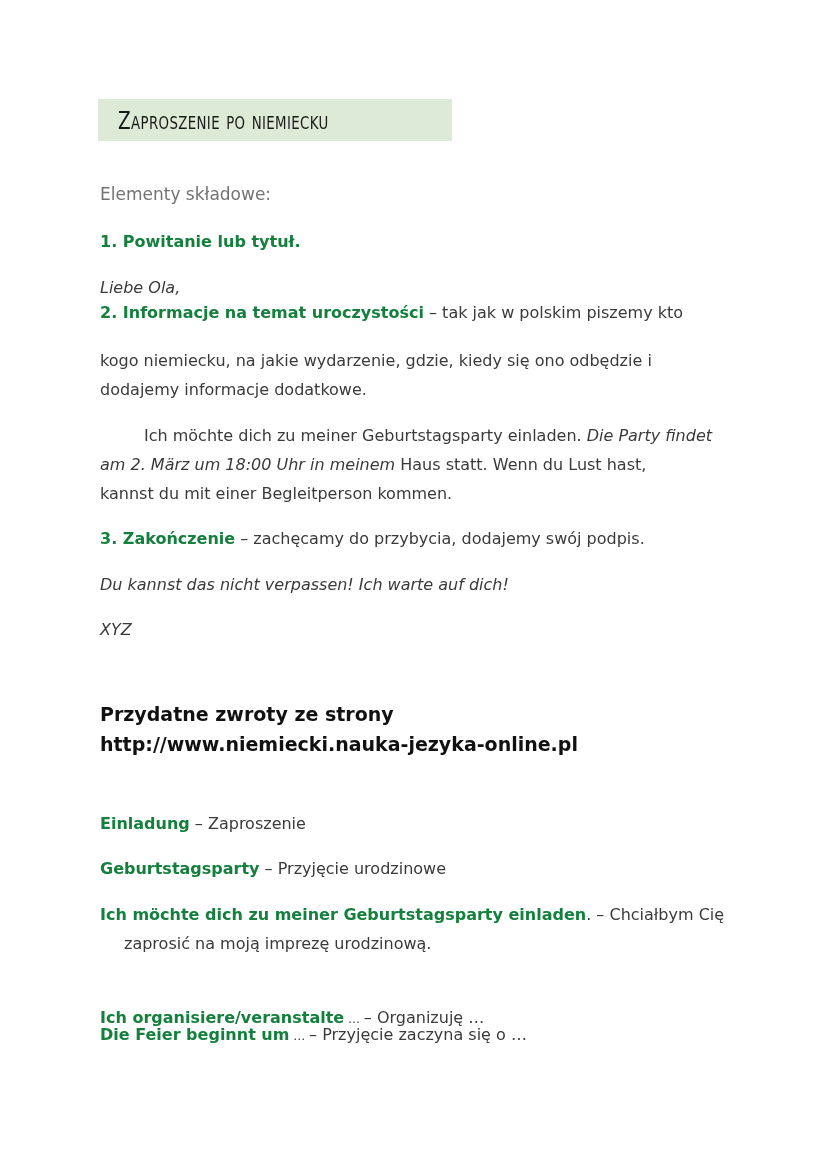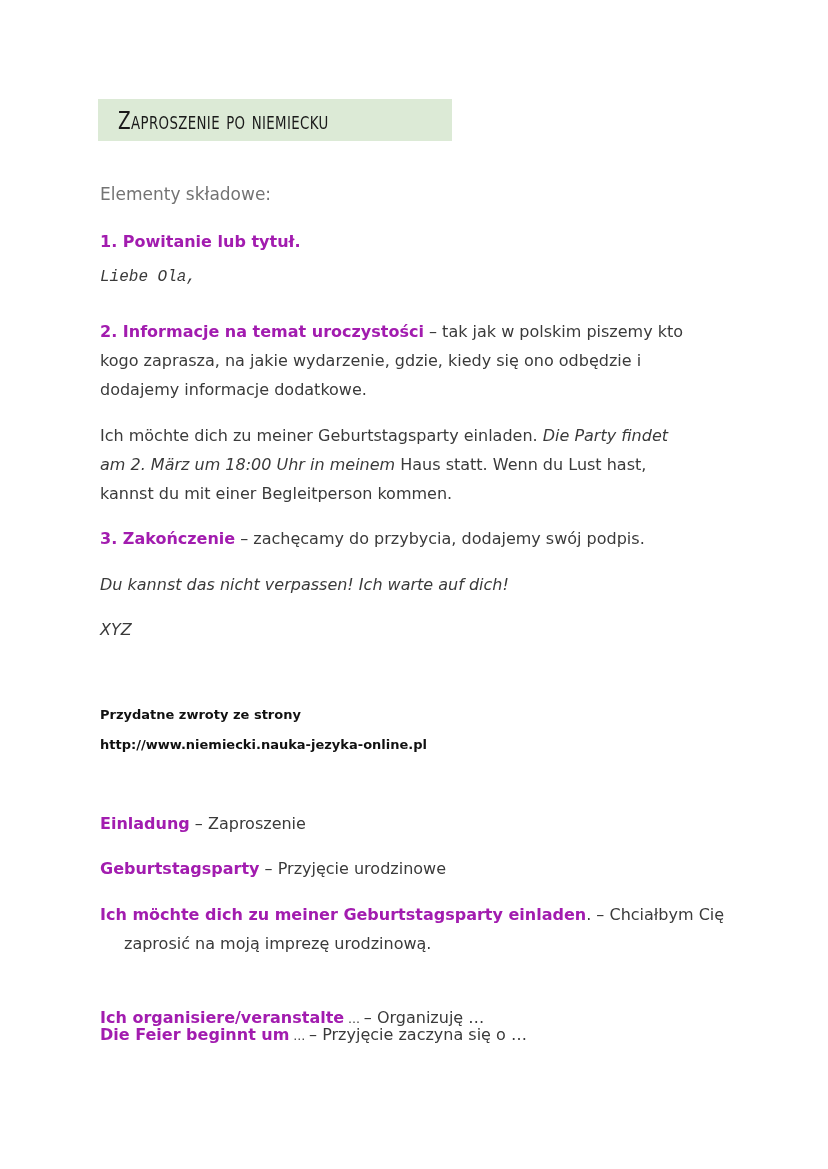--- a/index.html
+++ b/index.html
@@ -5,47 +5,47 @@
     html, body { margin: 0; padding: 0; background: #ffffff; }
     body { width: 828px; height: 1169px; position: relative; overflow: hidden;
       font-family: "DejaVu Sans", sans-serif; color: #3a3a3a; }
     .page { position: absolute; left: 100px; top: 0; width: 640px; }
     .title-wrap { position: absolute; top: 99px; left: -2px; background: #dcead6; padding: 5px 4px 3px 4px; }
     .title { font-family: "DejaVu Sans", sans-serif; font-size: 25px; letter-spacing: 0.5px; color: #1a1a1a;
       font-variant: small-caps; font-weight: normal; transform: scaleX(0.74); transform-origin: left center;
       display: inline-block; white-space: nowrap; line-height: 34px; width: 330px; }
     .blk { position: absolute; left: 0; width: 640px; font-size: 16px; line-height: 29px; white-space: nowrap; }
     .heading-black { color: #737373; font-size: 17px; }
-    .b { font-weight: bold; color: #a21caf; }
+    .b { font-weight: bold; color: #15803d; }
     .i { font-style: italic; }
-    .mono-bold { font-weight: bold; color: #111; font-size: 13px; }
+    .mono-bold { font-weight: bold; color: #111; font-size: 19px; }
     .ell { font-size: 12px; }
   </style>
 </head>
 <body>
 
 <div class="page">
   <div class="title-wrap" style="background: rgb(220, 234, 214); padding-left: 20px;">
     <span class="title">Zaproszenie po niemiecku</span>
   </div>
 
   <div class="blk heading-black" style="top:180px;">Elementy składowe:</div>
 
   <div class="blk" style="top:227px;">
     <span class="b">1. Powitanie lub tytuł.</span>
   </div>
-  <div class="blk i" style="top:263px;font-family:Liberation Mono, monospace;">Liebe Ola,</div>
+  <div class="blk i" style="top:273px;">Liebe Ola,</div>
 
-  <div class="blk" style="top:317px;">
+  <div class="blk" style="top:298px;">
     <span class="b">2. Informacje na temat uroczystości</span><span> – tak jak w polskim piszemy kto</span>
   </div>
-  <div class="blk" style="top:346px;">kogo zaprasza, na jakie wydarzenie, gdzie, kiedy się ono odbędzie i</div>
+  <div class="blk" style="top:346px;">kogo niemiecku, na jakie wydarzenie, gdzie, kiedy się ono odbędzie i</div>
   <div class="blk" style="top:375px;">dodajemy informacje dodatkowe.</div>
 
-  <div class="blk" style="top:421px;">
+  <div class="blk" style="top:421px;margin-left:44px;">
     <span>Ich möchte dich zu meiner Geburtstagsparty einladen. </span><span class="i">Die Party findet</span>
   </div>
   <div class="blk" style="top:450px;">
     <span class="i">am 2. März um 18:00 Uhr in meinem </span><span>Haus statt. Wenn du Lust hast,</span>
   </div>
   <div class="blk" style="top:479px;">kannst du mit einer Begleitperson kommen.</div>
 
   <div class="blk" style="top:524px;">
     <span class="b">3. Zakończenie</span><span> – zachęcamy do przybycia, dodajemy swój podpis.</span>
   </div>

